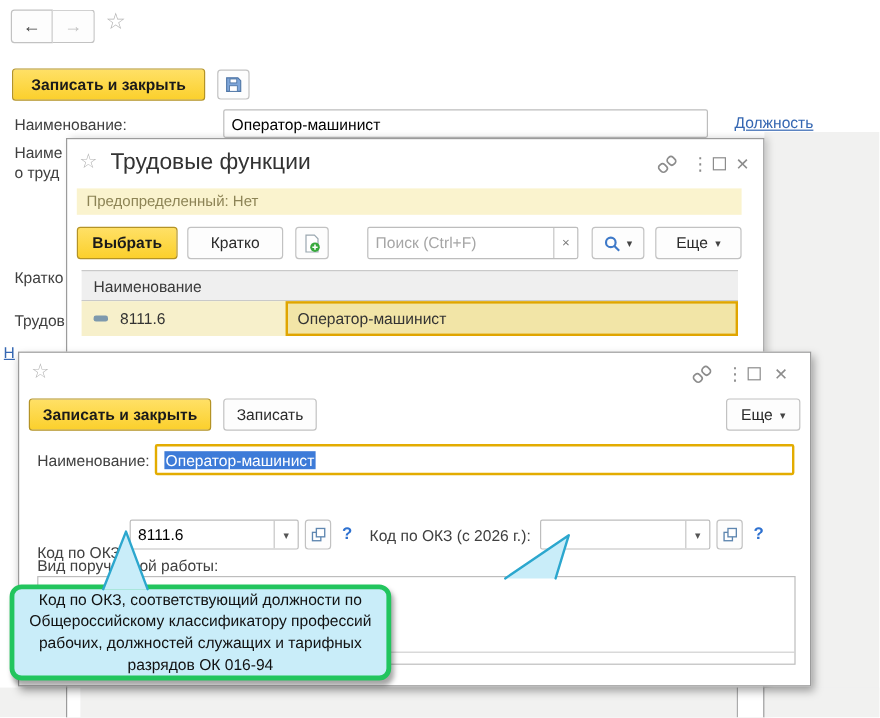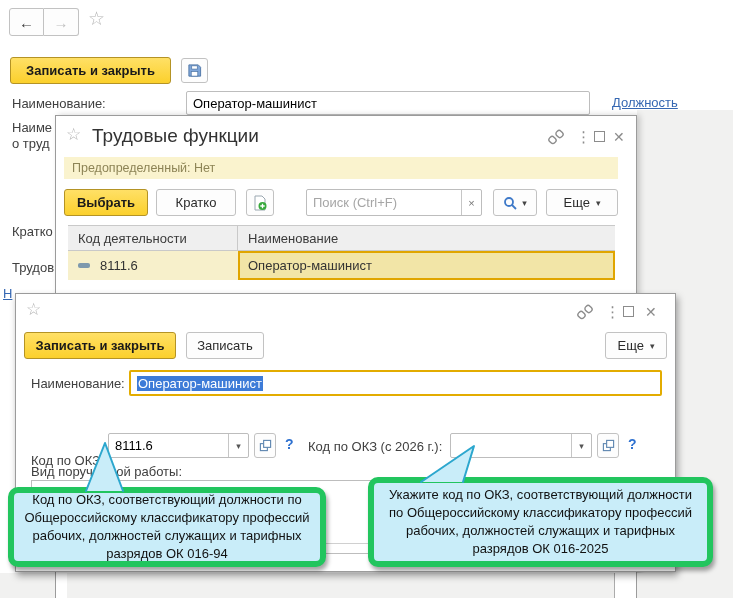--- a/index.html
+++ b/index.html
@@ -56,21 +56,21 @@
   
   .grid-head { background:#efefef; border-top:1px solid #c9c9c9; border-bottom:1px solid #c9c9c9; display:flex; }
   .grid-head .hc { padding:5px 0 0 10px; color:#3a3a3a; }
   .grid-row { display:flex; }
   .cell-code { display:flex; align-items:center; }
   .dash-marker { width:12px; height:5px; border-radius:2px; background:#7e99ad; margin:0 10px 0 10px; }
   .sel-cell { border:2px solid #e0a500; display:flex; align-items:center; padding-left:8px; }
 
   
   .tip {
-    background:#c9edf9; border:6px solid #22c55e; border-radius:10px;
+    background:#c9edf9; border:4px solid #22c55e; border-radius:10px;
     box-shadow:2px 4px 4px rgba(0,0,0,0.35);
     display:flex; align-items:center; justify-content:center;
     text-align:center; color:#111; font-size:13px; line-height:18px;
     padding:4px 8px; z-index:30;
   }
   .tails { z-index:31; pointer-events:none; }
 
   .sel-text { background:#3d7bd8; color:#fff; padding:0 1px; }
   .yellow-bar { background:#faf3ce; color:#8d8456; font-size:12.5px; display:flex; align-items:center; padding-left:8px; }
   .red-dots { border-bottom:2px dotted #c0392b; }
@@ -157,21 +157,20 @@
           </svg>
       </span>
       <span class="caret">▾</span>
     </div>
     <div class="abs btn" style="left:490px; top:73px; width:72px; height:27px">
       <span>Еще</span>
       <span class="caret">▾</span>
     </div>
 
     <div class="abs grid-head" style="left:12px; top:109px; width:547px; height:26px">
-      <div class="hc" style="width:170px; border-right:1px solid #c9c9c9">Код деятельности</div>
       <div class="hc" style="flex:1">Наименование</div>
     </div>
     <div class="abs grid-row" style="left:12px; top:135px; width:547px; height:29px; background:#f7f0cb">
       <div class="cell-code" style="width:170px">
         <span class="dash-marker"></span>
         <span>8111.6</span>
       </div>
       <div class="sel-cell" style="flex:1; background:#f2e5a7">
         <span>Оператор-машинист</span>
       </div>
@@ -234,21 +233,18 @@
 
     <div class="abs label" style="left:15px; top:170px">Вид поручаемой работы:</div>
     <div class="abs" style="left:15px; top:186px; width:632px; height:74px; border:1px solid #bdbdbd; background:#fff">
       <div style="position:absolute; left:0; right:0; top:62px; border-top:1px solid #d0d0d0"></div>
     </div>
   </div>
 
   <div class="abs tip" style="left:8px; top:487px; width:318px; height:80px">
     <span>Код по ОКЗ, соответствующий должности по Общероссийскому классификатору профессий рабочих, должностей служащих и тарифных разрядов ОК 016-94</span>
   </div>
-  <div class="abs tip" style="left:368px; top:477px; width:345px; height:90px">
-    <span>Укажите код по ОКЗ, соответствующий должности по Общероссийскому классификатору профессий рабочих, должностей служащих и тарифных разрядов ОК 016-2025</span>
-  </div>
   <svg class="abs tails" style="left:0; top:0; width:733px; height:598px">
     <path d="M86 491 L105 443 L123 491" fill="#c9edf9" stroke="#2ca7ce" stroke-width="2" stroke-linejoin="round" stroke-linecap="round"></path>
     <path d="M421 482 L474 446 L463 482" fill="#c9edf9" stroke="#2ca7ce" stroke-width="2" stroke-linejoin="round" stroke-linecap="round"></path>
   </svg>
 
 </div>
 
 </body></html>

